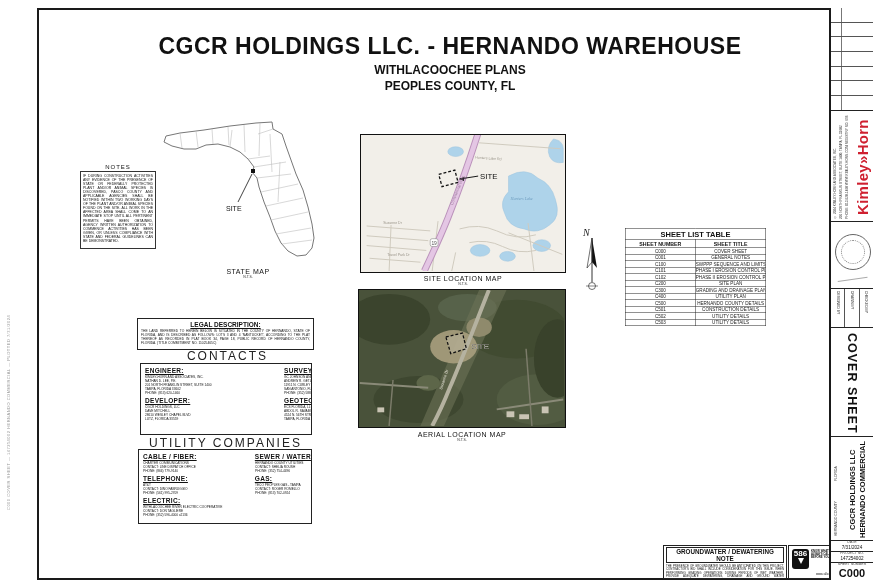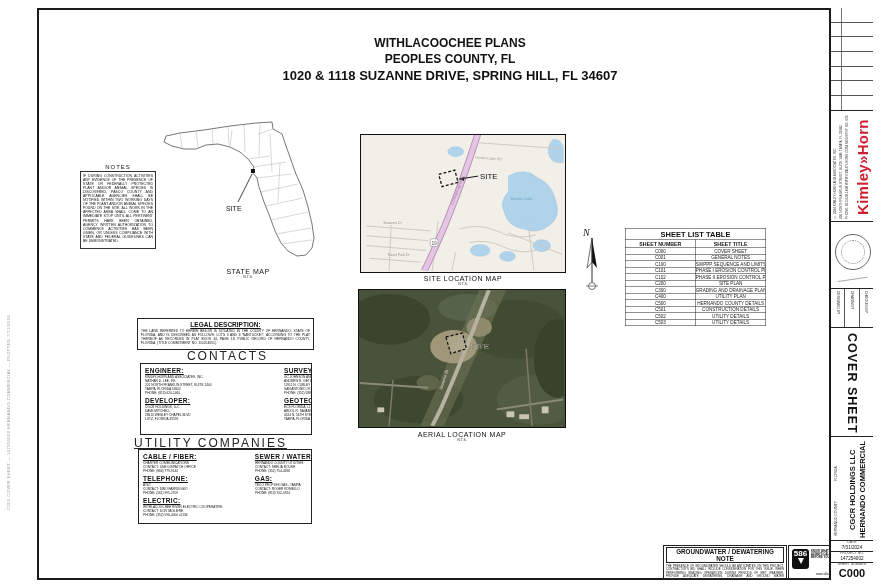--- a/index.html
+++ b/index.html
@@ -97,23 +97,23 @@
 </head>
 <body>
 
 <div id="canvas">
 
   <div class="abs frame"></div>
 
   <div class="abs stamp vt">C000 COVER SHEET  —  147254002 HERNANDO COMMERCIAL  —  PLOTTED 7/31/2024</div>
 
   <div class="abs title-wrap">
+    <div class="t1">CGCR HOLDINGS LLC. - HERNANDO WAREHOUSE</div>
     <div class="t2">WITHLACOOCHEE PLANS</div>
     <div class="t3">PEOPLES COUNTY, FL</div>
-    <div class="t4">1020 &amp; 1118 SUZANNE DRIVE, SPRING HILL, FL 34607</div>
   </div>
 
   <div class="abs notes">
     <div class="notes-title">NOTES</div>
     <div class="notes-box">
       <div class="s50 notes-body">IF DURING CONSTRUCTION ACTIVITIES ANY EVIDENCE OF THE PRESENCE OF STATE OR FEDERALLY PROTECTED PLANT AND/OR ANIMAL SPECIES IS DISCOVERED, PASCO COUNTY AND APPLICABLE AGENCIES SHALL BE NOTIFIED WITHIN TWO WORKING DAYS OF THE PLANT AND/OR ANIMAL SPECIES FOUND ON THE SITE. ALL WORK IN THE AFFECTED AREA SHALL COME TO AN IMMEDIATE STOP UNTIL ALL PERTINENT PERMITS HAVE BEEN OBTAINED, AGENCY WRITTEN AUTHORIZATION TO COMMENCE ACTIVITIES HAS BEEN GIVEN, OR UNLESS COMPLIANCE WITH STATE AND FEDERAL GUIDELINES CAN BE DEMONSTRATED.</div>
     </div>
   </div>
 
   <div class="abs" style="left:160px;top:112px;width:176px;height:156px;">
@@ -369,21 +369,21 @@
           <div class="c-line">ECS FLORIDA, LLC</div>
           <div class="c-line">ABDOL R. SAVABI, P.E.</div>
           <div class="c-line">4524 N. 56TH STREET</div>
           <div class="c-line">TAMPA, FLORIDA 33610</div>
         </div>
           </div>
       </div>
     </div>
   </div>
 
-  <div class="abs sec-title" style="left:122px;top:436px;width:177px;text-decoration:underline;">UTILITY COMPANIES</div>
+  <div class="abs sec-title" style="left:137px;top:436px;width:177px;">UTILITY COMPANIES</div>
   <div class="abs cbox" style="left:138px;top:449px;width:174px;height:75px;">
     <div class="c-grid" style="row-gap:2px;">
       <div>
         <div class="c-head">CABLE / FIBER:</div>
         <div class="c-lines" style="height:12px;">
             <div class="s50">
           <div class="c-line">CHARTER COMMUNICATIONS</div>
           <div class="c-line">CONTACT: LINE DISPATCH OFFICE</div>
           <div class="c-line">PHONE: (866) 779-9140</div>
         </div>

